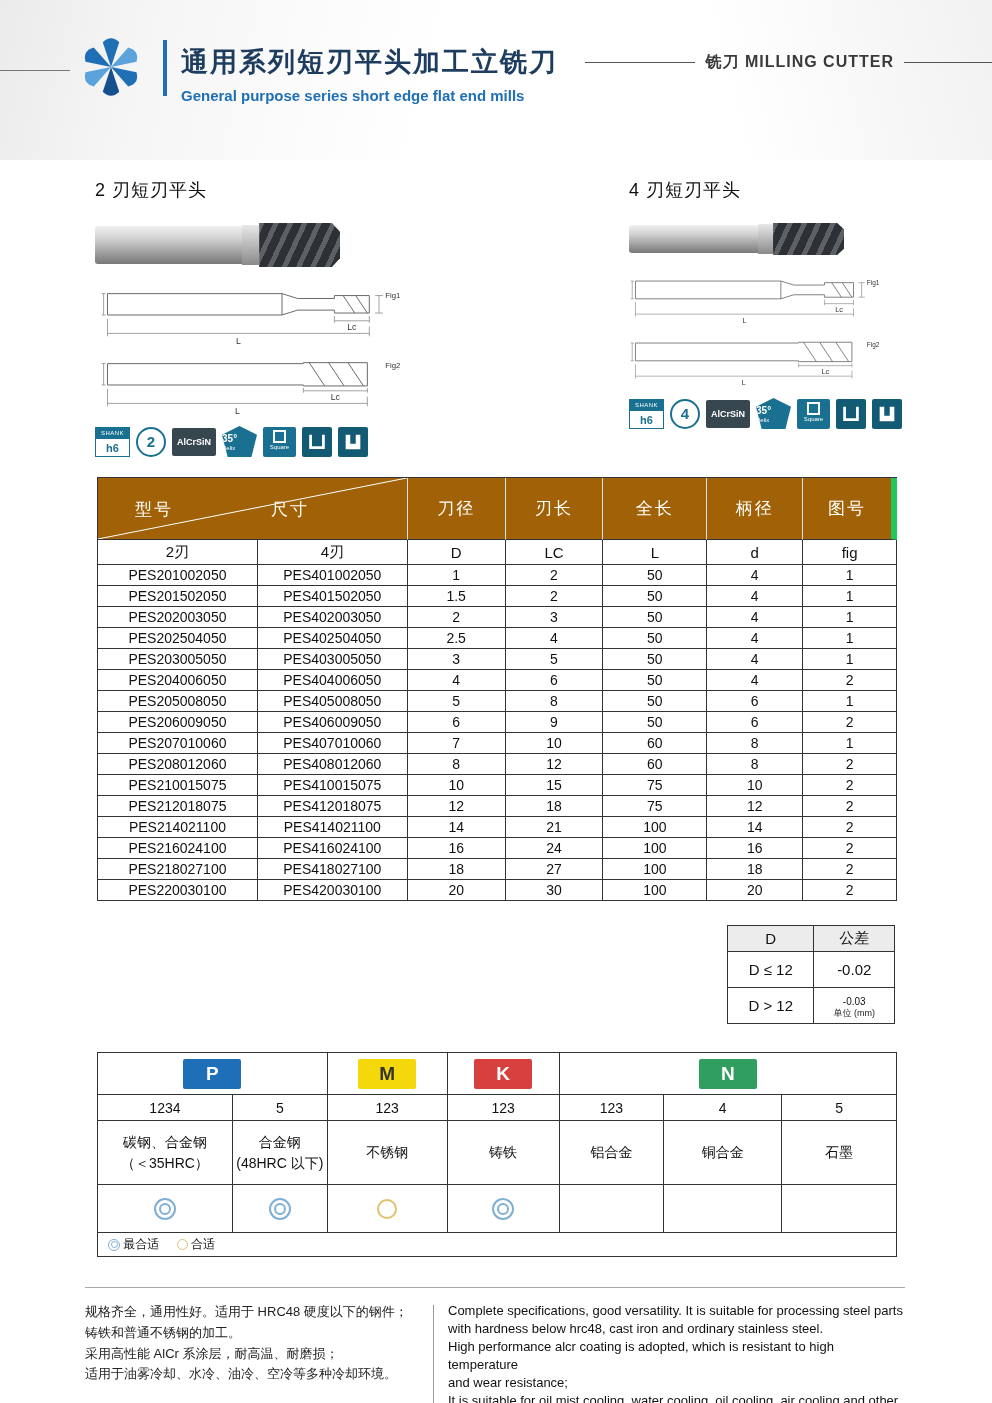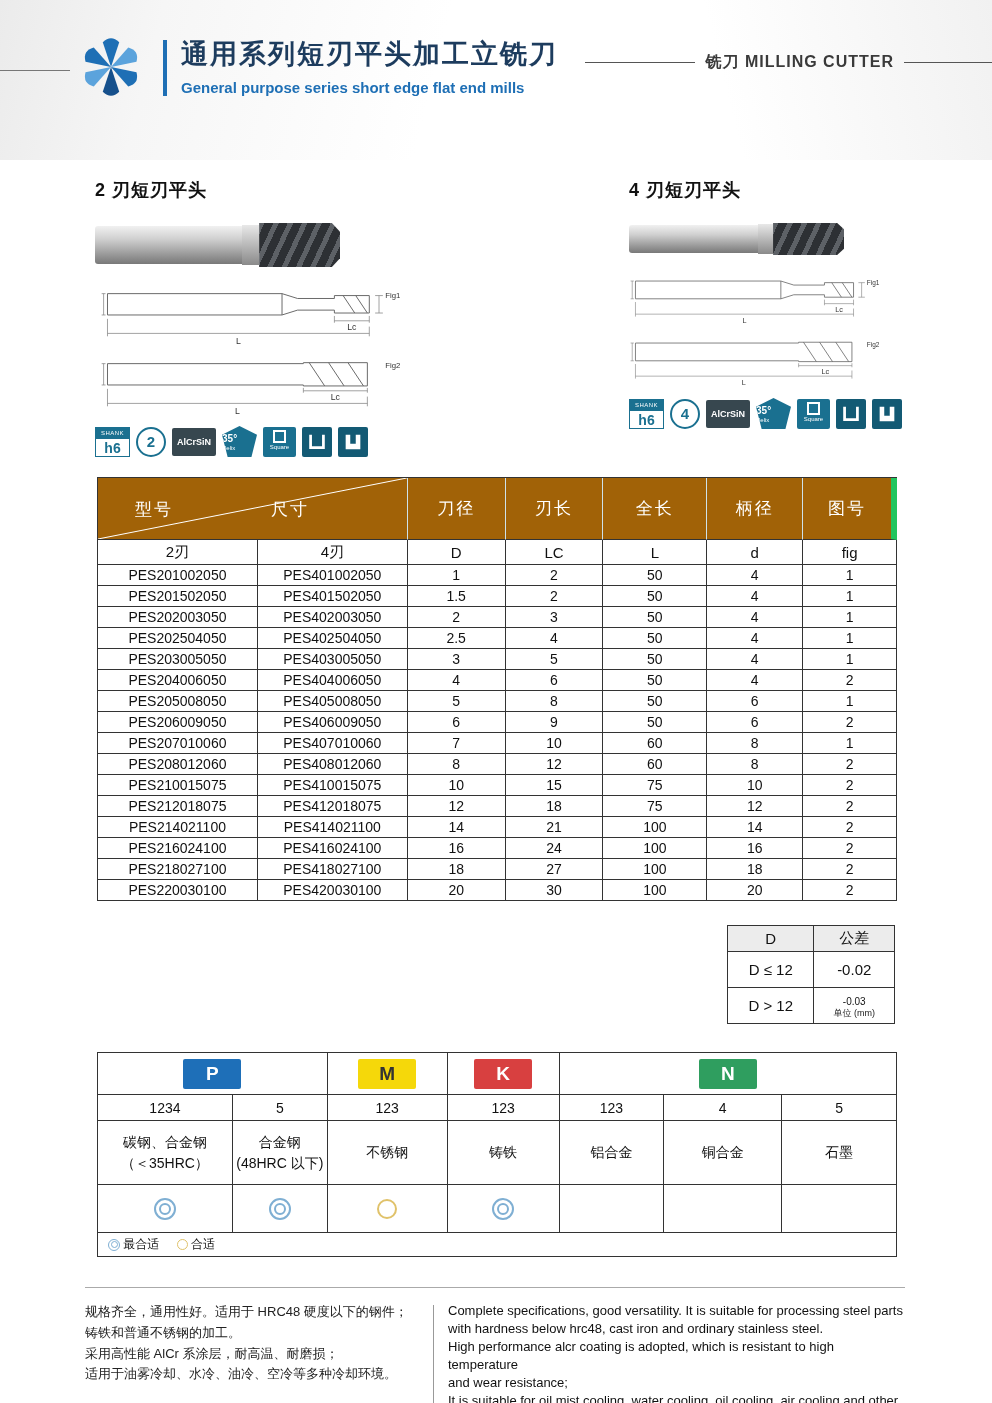--- a/index.html
+++ b/index.html
@@ -7,31 +7,31 @@
   .page { position:relative; width:992px; height:1403px; margin:0 auto; background:#fff; overflow:hidden; }
   .page::before { content:""; position:absolute; left:0; top:0; width:100%; height:160px;
     background:linear-gradient(104deg,#ebebeb 0%,#f6f6f6 16%,rgba(255,255,255,0) 44%),
                linear-gradient(256deg,#f1f1f1 0%,rgba(255,255,255,0) 28%); }
 
   
   .topbar { position:relative; height:150px; z-index:1; }
   .left-rule { position:absolute; left:0; top:70px; width:70px; height:1px; background:#777; }
   .logo { position:absolute; left:74px; top:30px; width:74px; height:74px; }
   .title-bar { position:absolute; left:163px; top:40px; width:4px; height:56px; background:#1e6fb5; }
-  .titles { position:absolute; left:181px; top:36px; }
+  .titles { position:absolute; left:181px; top:44px; }
   .title-cn { font-size:27px; font-weight:bold; color:#1d3c5e; letter-spacing:2px; }
   .title-en { margin-top:7px; font-size:15px; font-weight:bold; color:#1e6fb5; }
   .right-rule { position:absolute; left:585px; right:0; top:52px; display:flex; align-items:center; }
   .rl1 { flex:1; height:1px; background:#555; }
   .rl2 { width:88px; height:1px; background:#555; }
   .cat-label { margin:0 10px; font-size:16px; font-weight:bold; color:#3a3a3a; letter-spacing:1px; white-space:nowrap; }
 
   
   .products { position:relative; z-index:1; display:flex; justify-content:space-between; padding:22px 95px 0 95px; }
-  .prod-title { font-size:18px; font-weight:bold; color:#111; margin:6px 0 20px; letter-spacing:1px; }
+  .prod-title { font-size:18px; font-weight:normal; color:#111; margin:6px 0 20px; letter-spacing:1px; }
   .col-2f { width:432px; }
   .col-4f { width:268px; }
 
   .endmill { position:relative; margin-bottom:14px; }
   .col-2f .endmill { width:245px; height:46px; }
   .col-4f .endmill { width:215px; height:34px; margin-top:6px; }
   .endmill .shank { position:absolute; left:0; top:9%; bottom:9%; width:60%;
     background:linear-gradient(to bottom,#f1f1f1,#cfcfcf 35%,#9d9d9d 72%,#787878); border-radius:3px 0 0 3px; }
   .endmill .collar { position:absolute; left:60%; top:6%; bottom:6%; width:7%;
     background:linear-gradient(to bottom,#e8e8e8,#8a8a8a); }
@@ -39,21 +39,21 @@
     background:repeating-linear-gradient(115deg,#5d6166 0 5px,#2d3034 5px 13px);
     clip-path:polygon(0 0,90% 0,100% 20%,100% 80%,90% 100%,0 100%); border-radius:0 3px 3px 0; }
 
   .draw { display:block; width:312px; height:64px; margin:2px 0 6px; }
   .col-4f .draw { width:252px; height:56px; }
 
   .badges { display:flex; align-items:center; gap:6px; margin-top:10px; }
   .badge { flex:none; }
   .shank-badge { width:35px; height:30px; border:1px solid #1a7090; text-align:center; background:#fff; }
   .shank-top { display:block; background:#1a7090; color:#fff; font-size:6px; line-height:11px; letter-spacing:.5px; }
-  .shank-bot { display:block; color:#1a7090; font-weight:bold; font-size:14px; line-height:18px; }
+  .shank-bot { display:block; color:#1a7090; font-weight:bold; font-size:11px; line-height:18px; }
   .flute-badge { width:30px; height:30px; border-radius:50%; border:2px solid #1a7090; background:#fff;
     color:#1a7090; font-weight:bold; font-size:15px; display:flex; align-items:center; justify-content:center; }
   .coat-badge { height:28px; padding:0 5px; background:#37474f; color:#fff; font-weight:bold; font-size:9px;
     display:flex; align-items:center; border-radius:2px; }
   .helix-badge { width:35px; height:31px; background:#1a7090; color:#fff; text-align:left;
     clip-path:polygon(50% 0,100% 28%,84% 100%,16% 100%,0 28%); padding-top:7px; }
   .helix-deg { display:block; font-size:10px; font-weight:bold; line-height:11px; }
   .helix-lab { display:block; font-size:6px; line-height:8px; }
   .square-badge { width:33px; height:30px; background:#1a7090; color:#fff; text-align:center; padding-top:3px; border-radius:2px; }
   .sq-icon { display:block; width:13px; height:13px; border:2px solid #fff; margin:0 auto 1px; }

